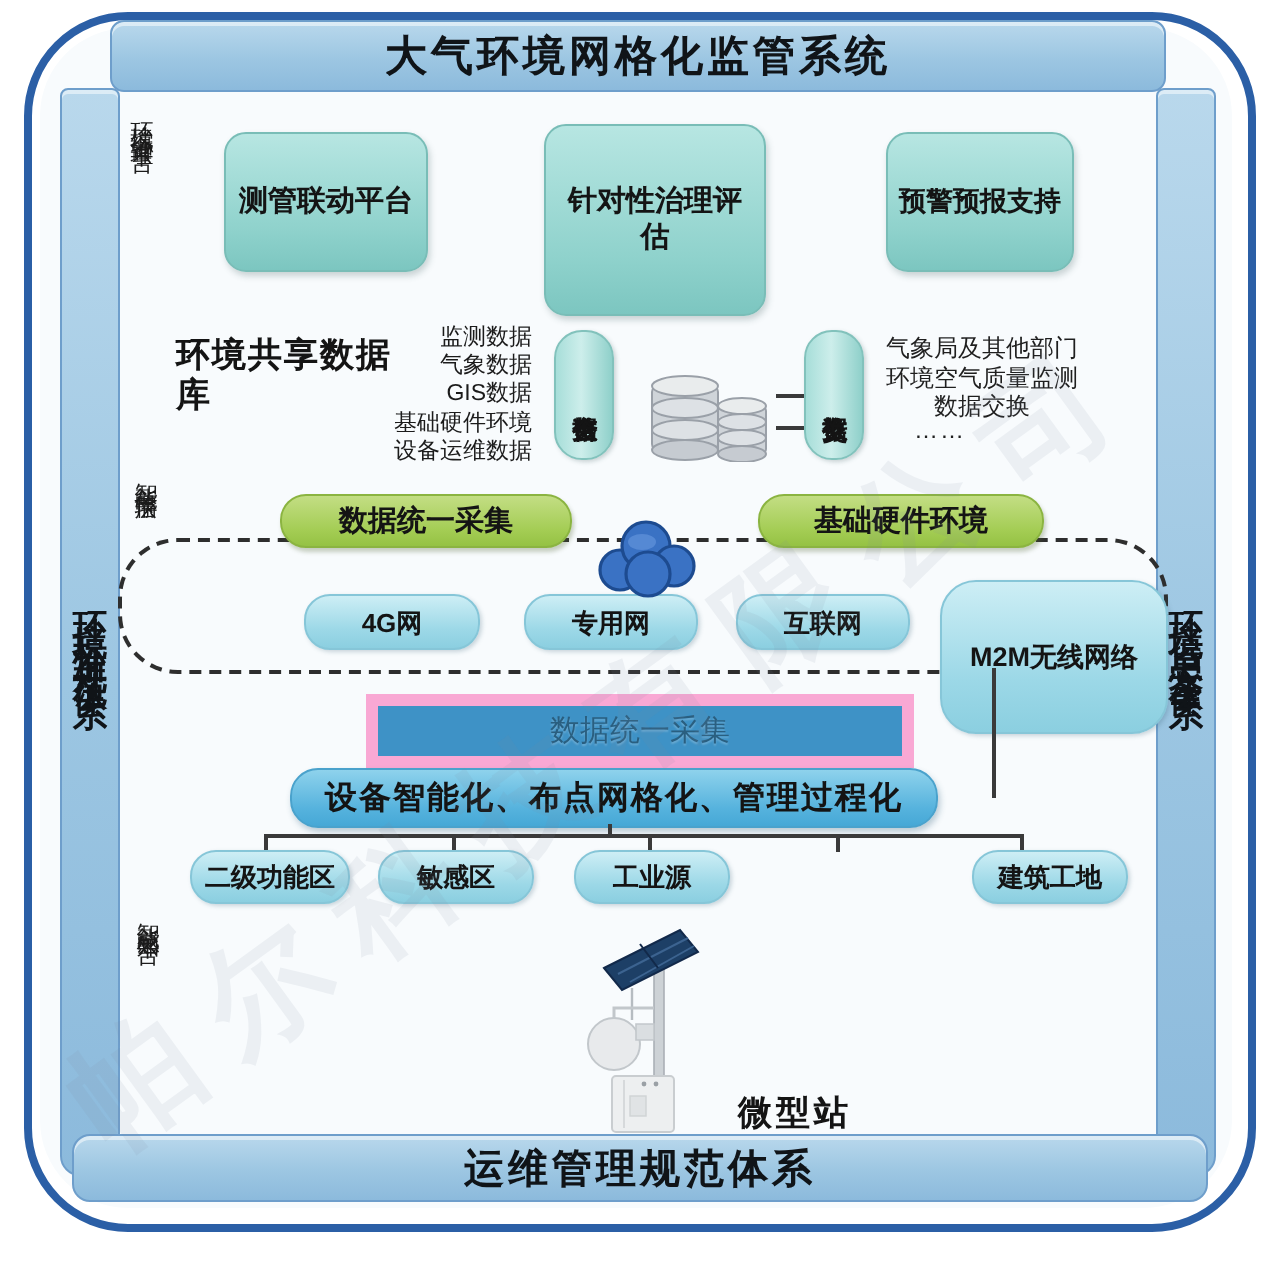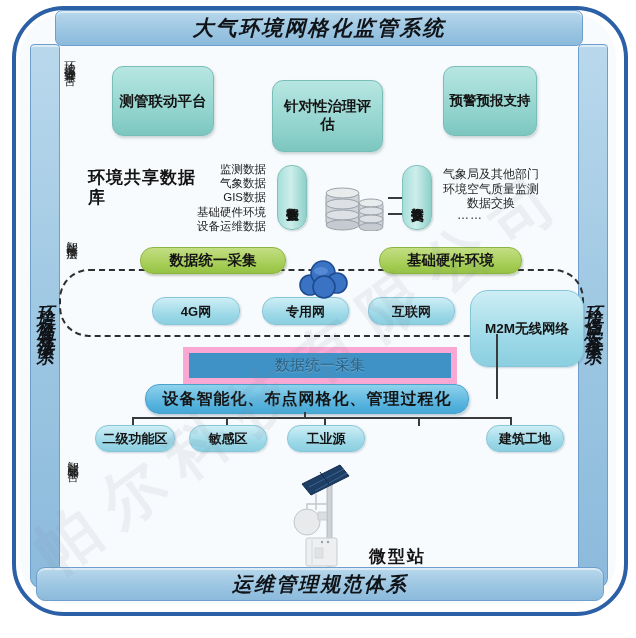--- a/index.html
+++ b/index.html
@@ -4,21 +4,21 @@
 <style>
   html,body{margin:0;padding:0;background:#ffffff;}
   .page{position:relative;width:636px;height:638px;background:#ffffff;overflow:hidden;
         font-family:"Liberation Sans","DejaVu Sans",sans-serif;color:#141414;}
   .abs{position:absolute;}
   
   .outer-frame{left:12px;top:6px;width:608px;height:602px;border:4px solid #2b5fa6;border-radius:52px;background:transparent;}
   .inner-bg{left:20px;top:14px;width:596px;height:590px;border-radius:44px;background:#f8fbfd;}
   
   .banner{background:linear-gradient(180deg,#b9d8ec 0%,#9cc6e2 55%,#8cbadc 100%);
-          border:1px solid #6e9ecb;box-shadow:inset 0 2px 0 rgba(255,255,255,.5);font-style:italic;}
+          border:1px solid #6e9ecb;box-shadow:inset 0 2px 0 rgba(255,255,255,.5);}
   .banner-h{display:flex;align-items:center;justify-content:center;font-weight:bold;color:#101418;}
   .vbanner{display:flex;align-items:center;justify-content:center;}
   .vtext{writing-mode:vertical-rl;text-orientation:upright;}
   .vbanner .vtext{font-weight:bold;font-size:17px;letter-spacing:6px;color:#101418;}
   .small-vlabel{font-size:11.5px;color:#1b1b1b;letter-spacing:2px;line-height:13px;}
   
   .teal-box{background:linear-gradient(180deg,#b7e6e2 0%,#8fd2cc 70%,#7cc6c0 100%);
             border:1px solid #79bdb7;border-radius:11px;display:flex;align-items:center;justify-content:center;
             text-align:center;font-weight:bold;font-size:14.5px;line-height:18px;box-shadow:1px 2px 3px rgba(60,90,90,.25);}
   
@@ -72,21 +72,21 @@
     <span>运维管理规范体系</span>
   </div>
 
   <div class="abs vtext small-vlabel" style="left:63px;top:52px;">环境综合管理平台</div>
   <div class="abs vtext small-vlabel" style="left:65px;top:232px;z-index:3;">智能传输层</div>
   <div class="abs vtext small-vlabel" style="left:66px;top:452px;">智能感知平台</div>
 
   <div class="abs teal-box" style="left:112px;top:66px;width:100px;height:68px;">
     <span>测管联动平台</span>
   </div>
-  <div class="abs teal-box" style="left:272px;top:80px;width:101px;height:70px;padding:0 4px;font-family:Liberation Mono, monospace;">
+  <div class="abs teal-box" style="left:272px;top:62px;width:101px;height:70px;padding:12px 4px;">
     <span>针对性治理评估</span>
   </div>
   <div class="abs teal-box" style="left:443px;top:66px;width:92px;height:68px;font-size:13.5px;">
     <span>预警预报支持</span>
   </div>
 
   <div class="abs shared-title" style="left:88px;top:168px;width:112px;">环境共享数据库</div>
 
   <div class="abs" style="left:192px;top:162px;width:74px;">
     <div class="list-item">监测数据</div>

